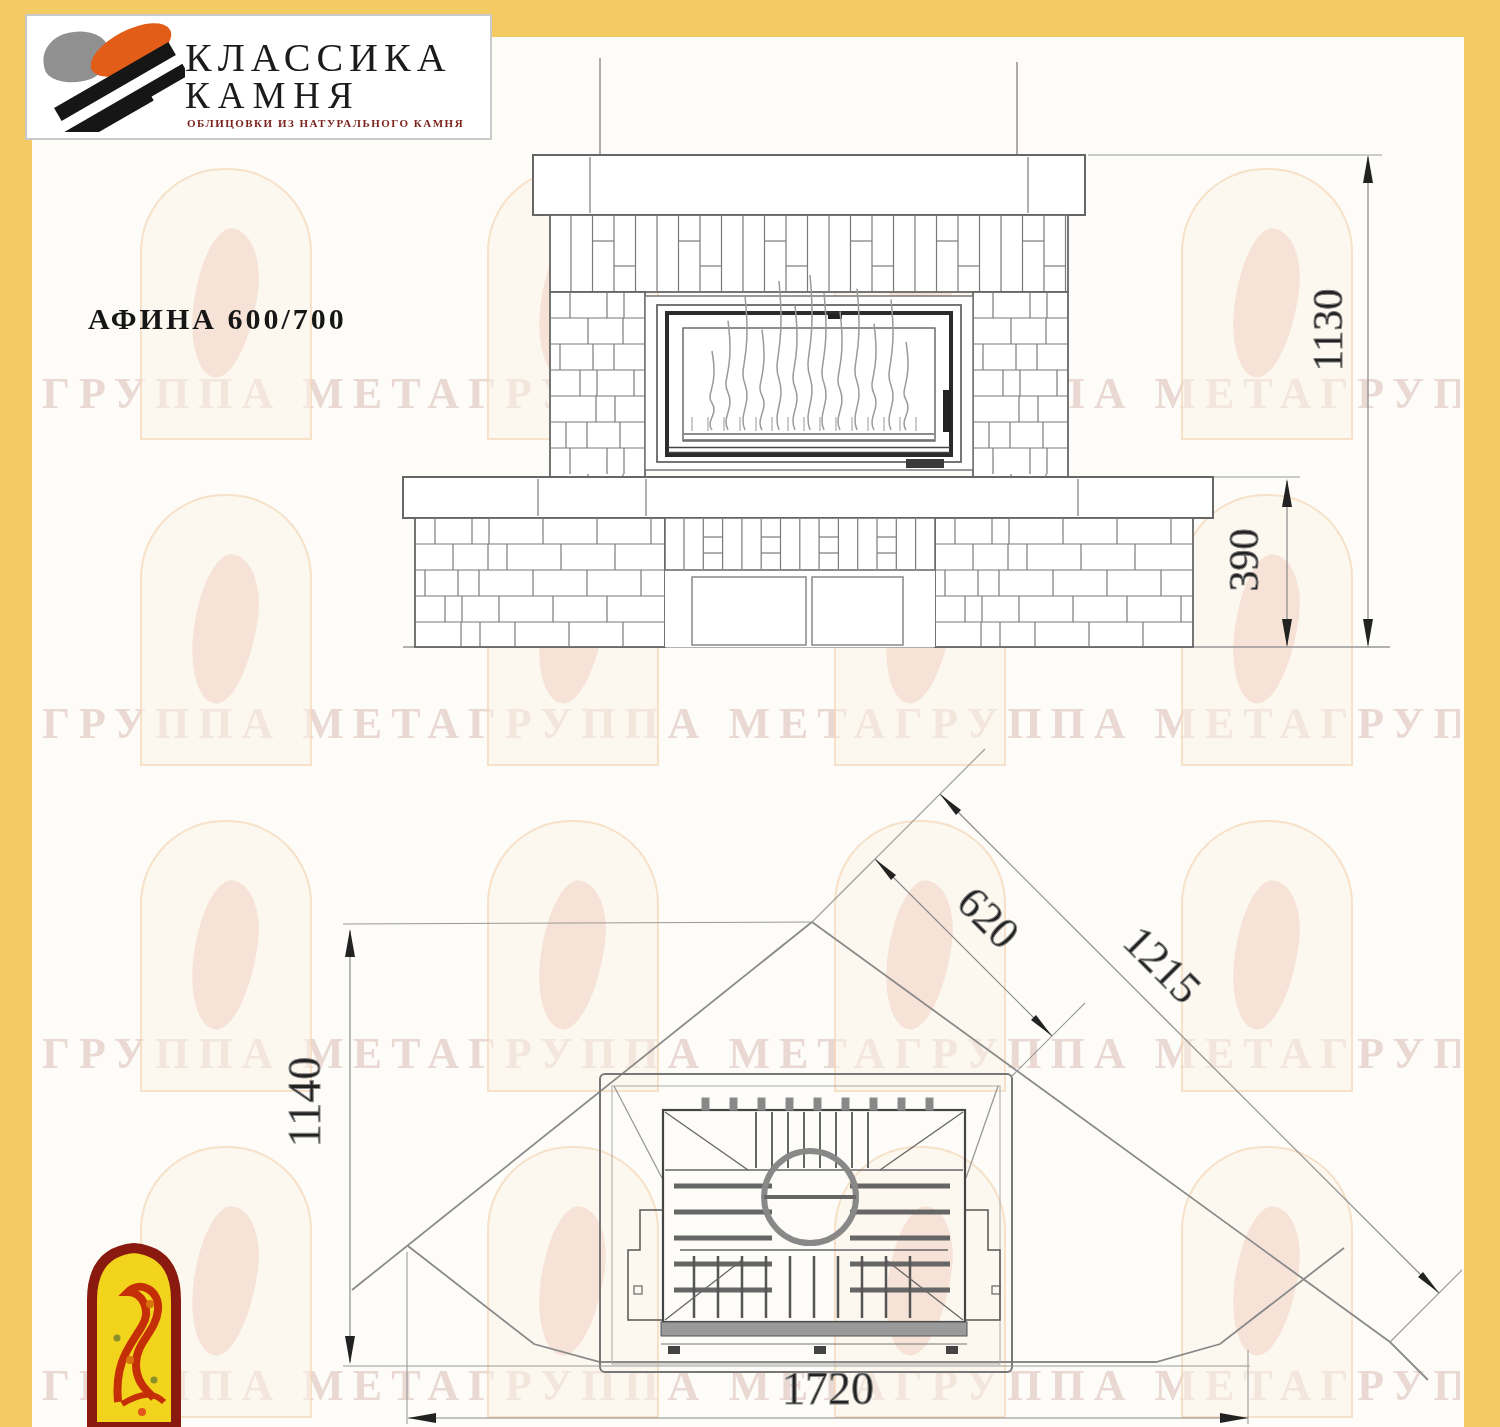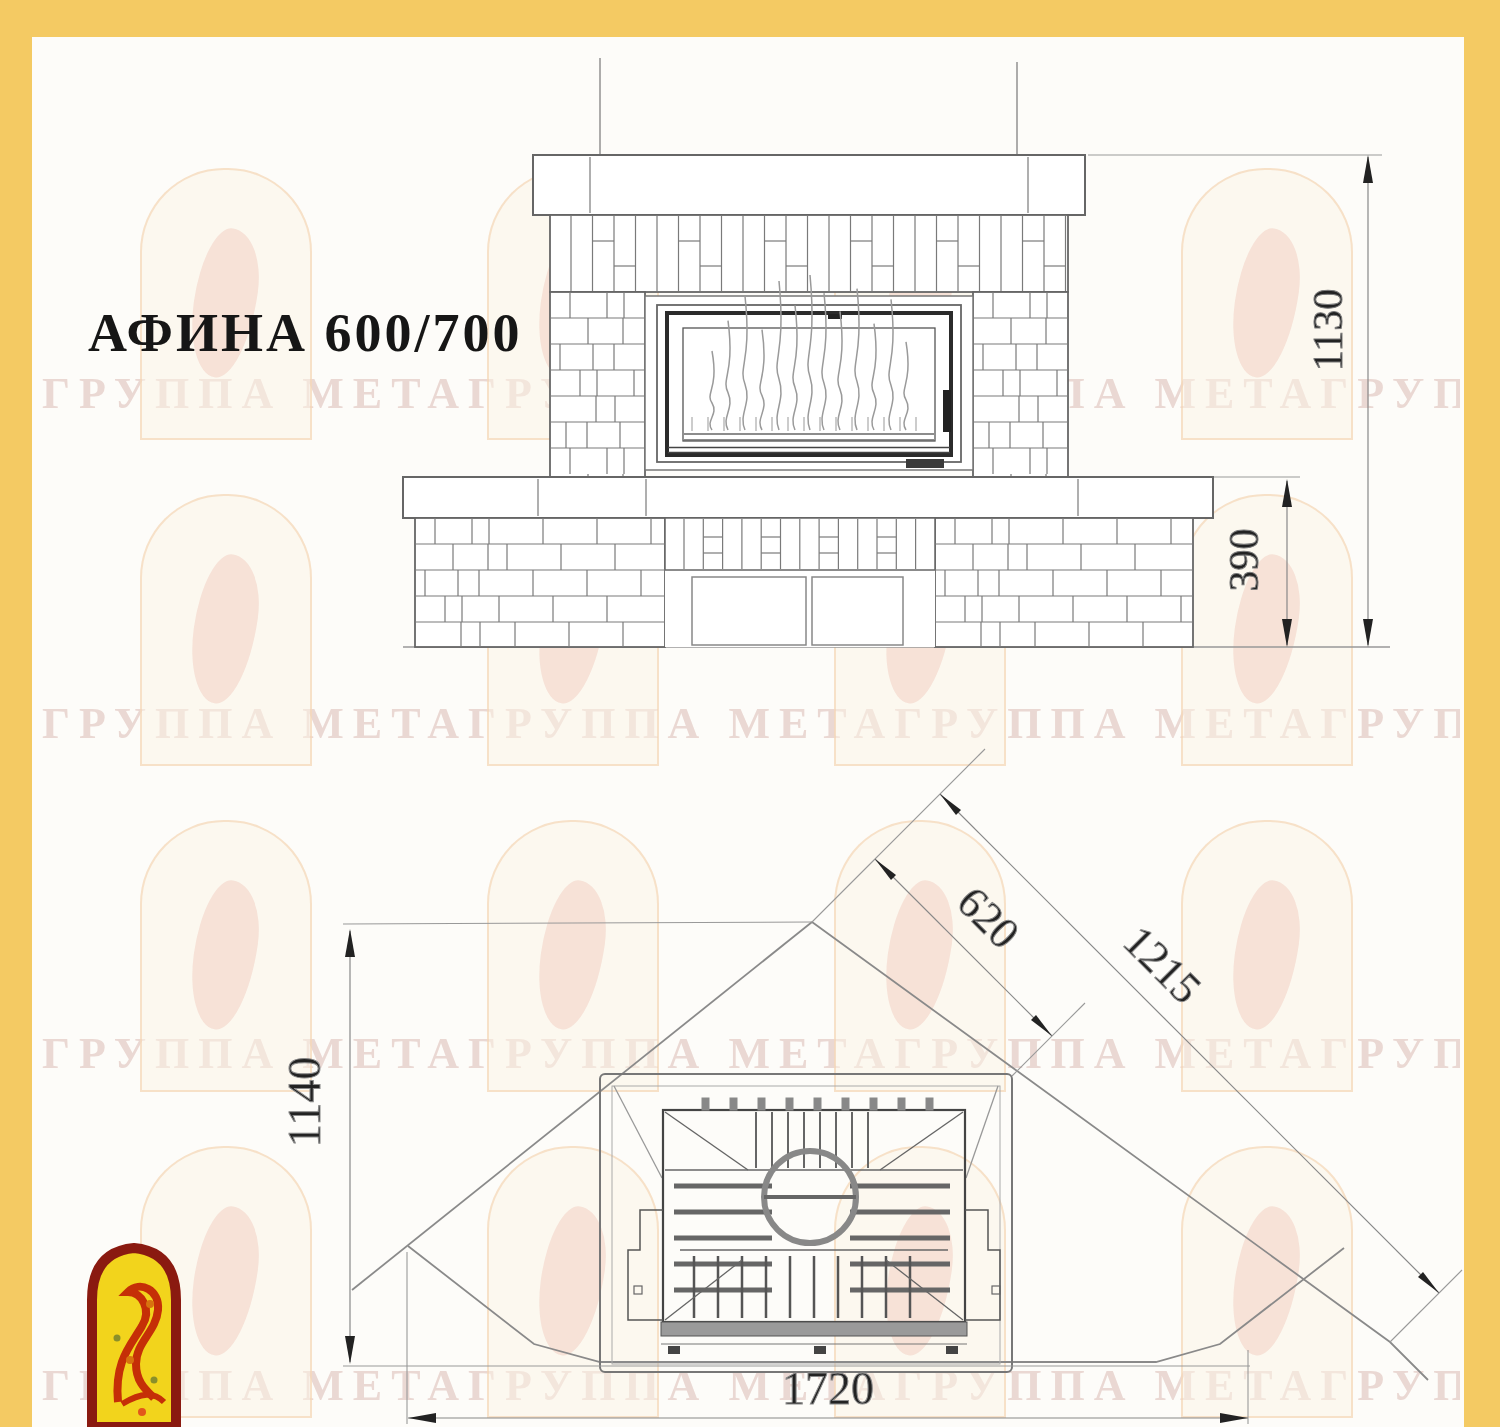--- a/index.html
+++ b/index.html
@@ -30,21 +30,21 @@
         border-radius:48% 52% 45% 55%/55% 45% 60% 40%;transform:rotate(-10deg);}
   .em-orange{position:absolute;left:52px;top:8px;width:88px;height:40px;background:#e25d18;
         border-radius:50%;transform:rotate(-27deg);}
   .em-s1{position:absolute;left:14px;top:52px;width:132px;height:15px;background:#161616;transform:rotate(-30deg);}
   .em-s2{position:absolute;left:20px;top:76px;width:140px;height:13px;background:#161616;transform:rotate(-30deg);}
   .em-s3{position:absolute;left:12px;top:98px;width:112px;height:9px;background:#161616;transform:rotate(-30deg);}
   .logo-line1{position:absolute;left:158px;top:18px;font-size:40px;letter-spacing:6px;color:#1b1b1b;}
   .logo-line2{position:absolute;left:158px;top:58px;font-size:37px;letter-spacing:8px;color:#1b1b1b;}
   .logo-tagline{position:absolute;left:160px;top:101px;font-size:11px;font-weight:bold;
         letter-spacing:1.5px;color:#7a241c;white-space:nowrap;}
-  .page-title{position:absolute;left:88px;top:302px;font-size:54px;font-weight:bold;
+  .page-title{position:absolute;left:88px;top:302px;font-size:30px;font-weight:bold;
         letter-spacing:3px;color:#161616;z-index:3;}
   .meta-logo{position:absolute;left:84px;top:1240px;z-index:5;}
 </style>
 </head>
 <body>
 
 <div class="page">
 
   <div id="watermark">
     <div class="wm-row" style="top:368px">ГРУППА МЕТАГРУППА МЕТАГРУППА МЕТАГРУППА МЕТАГРУППА МЕТАГРУППА МЕТА</div>
@@ -479,20 +479,32 @@
         <polygon points="1052,1036 1036,1015 1031,1020" fill="#222" stroke="none"></polygon>
         <line x1="940" y1="794" x2="1439" y2="1293" stroke="#888" stroke-width="1.2"></line>
         <polygon points="940,794 961,810 956,815" fill="#222" stroke="none"></polygon>
         <polygon points="1439,1293 1423,1272 1418,1277" fill="#222" stroke="none"></polygon>
         <text x="978" y="928" font-size="44" text-anchor="middle" transform="rotate(45 978 928)">620</text>
         <text x="1152" y="975" font-size="44" text-anchor="middle" transform="rotate(45 1152 975)">1215</text>
       </g>
     </g>
   </svg>
 
+  <div class="logo-box">
+    <div class="emblem">
+      <div class="em-gray"></div>
+        <div class="em-orange"></div>
+      <div class="em-s1"></div>
+        <div class="em-s2"></div>
+        <div class="em-s3"></div>
+    </div>
+    <div class="logo-line1">КЛАССИКА</div>
+    <div class="logo-line2">КАМНЯ</div>
+    <div class="logo-tagline">ОБЛИЦОВКИ ИЗ НАТУРАЛЬНОГО КАМНЯ</div>
+  </div>
 
   <div class="page-title">АФИНА 600/700</div>
 
   <svg class="meta-logo" width="100" height="187" viewBox="0 0 100 187">
     <path d="M8,187 L8,60 Q8,12 50,8 Q92,12 92,60 L92,187 Z" fill="#f2d41c" stroke="#8a1a10" stroke-width="10"></path>
     <path d="M34,162 C30,120 48,104 58,86 C68,70 58,52 44,52 C56,40 76,50 74,70 C72,92 52,102 52,124 C52,142 62,150 70,158" stroke="#c52f07" stroke-width="8" fill="none"></path>
     <path d="M38,164 C58,152 70,152 80,162" stroke="#c52f07" stroke-width="6" fill="none"></path>
     <circle cx="66" cy="64" r="4" fill="#d8720f"></circle>
     <circle cx="46" cy="120" r="4" fill="#d8720f"></circle>
     <circle cx="33" cy="98" r="3.5" fill="#8a8f2a"></circle>

